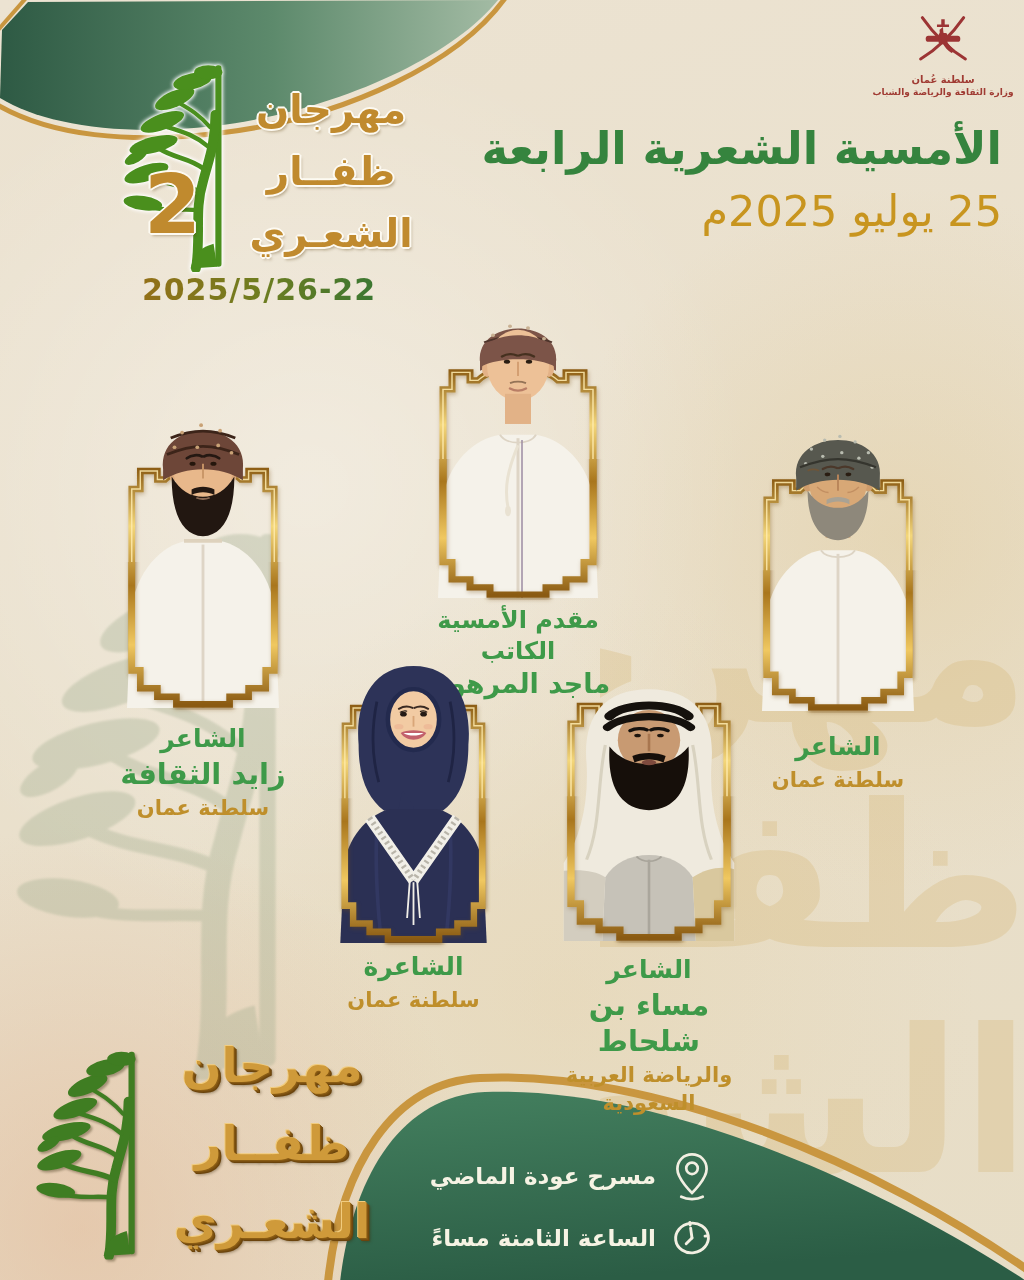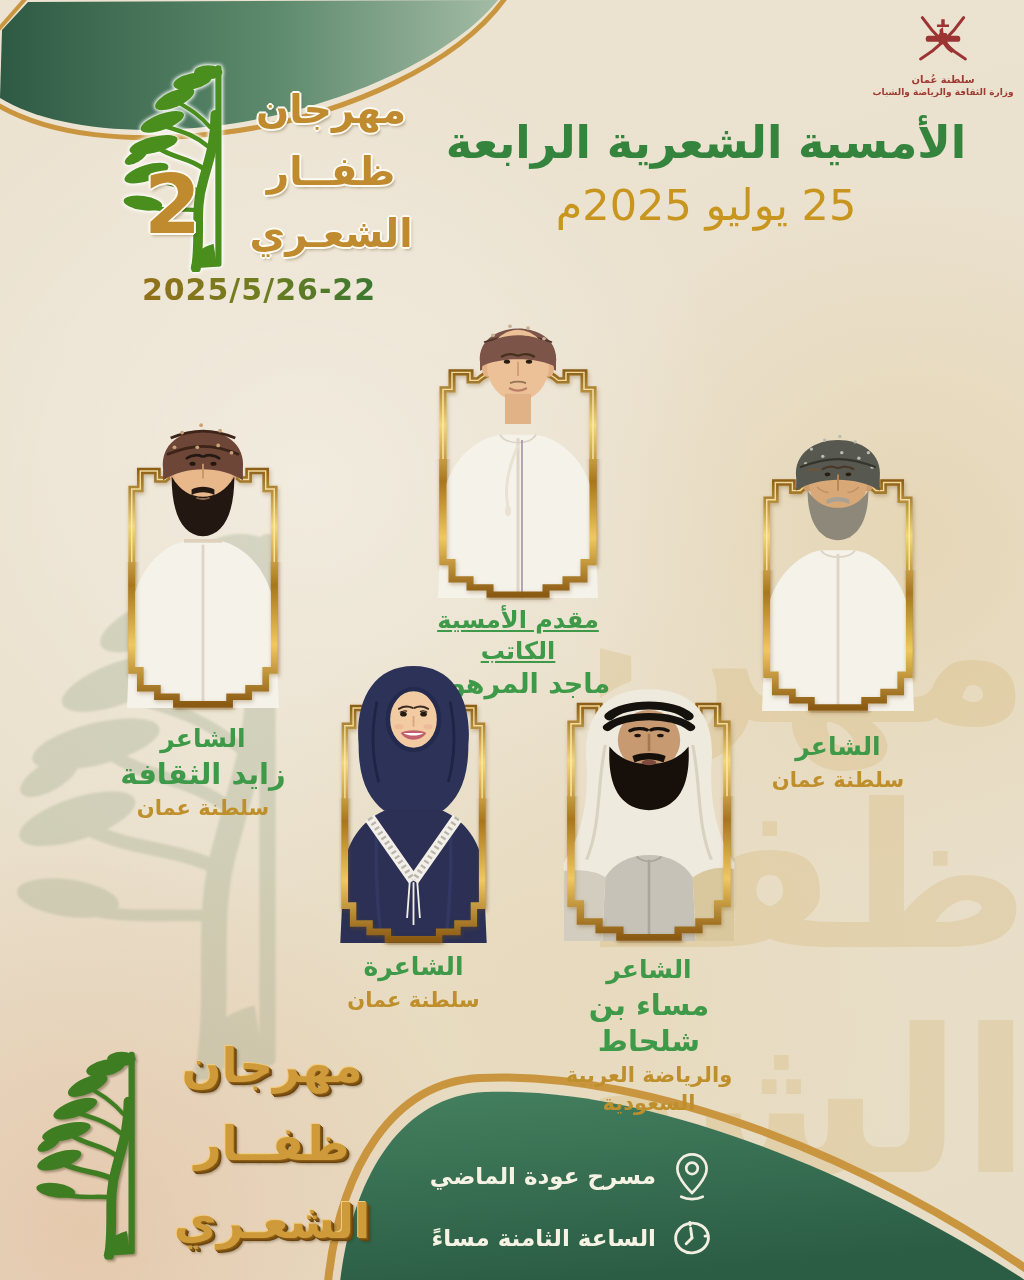--- a/index.html
+++ b/index.html
@@ -29,38 +29,38 @@
     filter:drop-shadow(0 0 2px #ffffff) drop-shadow(0 0 1px #ffffff);}
   .top-logo .lines{position:absolute;left:158px;top:28px;width:170px;text-align:center;direction:rtl;}
   .top-logo .lines div{height:62px;font-size:39px;font-weight:bold;line-height:60px;}
   .edition{position:absolute;left:56px;top:112px;font-size:82px;font-weight:bold;line-height:1;}
   .gold-outline{color:#c08a2e;text-shadow:-2px 0 0 #fdfaf2,2px 0 0 #fdfaf2,0 -2px 0 #fdfaf2,0 2px 0 #fdfaf2,
     -1px -1px 0 #fdfaf2,1px 1px 0 #fdfaf2,1px -1px 0 #fdfaf2,-1px 1px 0 #fdfaf2,2px 3px 3px rgba(90,60,10,.35);}
   .dates{position:absolute;left:26px;top:220px;width:290px;text-align:center;font-size:30px;font-weight:bold;
     direction:ltr;letter-spacing:1px;background:linear-gradient(90deg,#9c6d16,#6f7d20,#2e7636);
     -webkit-background-clip:text;background-clip:text;color:transparent;}
   
-  .main-title{position:absolute;left:410px;top:114px;width:592px;text-align:center;direction:rtl;z-index:2;}
+  .main-title{position:absolute;left:410px;top:120px;width:592px;text-align:right;direction:rtl;z-index:2;}
   .main-title .t1{font-size:45px;font-weight:bold;color:#35843e;line-height:1.3;}
   .main-title .t2{font-size:43px;font-weight:normal;color:#c8951f;line-height:1.25;margin-top:6px;}
   
   .card{position:absolute;z-index:2;}
   .frame{position:absolute;filter:drop-shadow(1px 2px 2px rgba(120,80,20,.35));}
   .frame.low{clip-path:inset(42% 0 0 0);z-index:3;}
   .frame.full{z-index:1;}
   .person{position:absolute;left:10px;top:0;z-index:2;}
   .caption{position:absolute;left:0;right:0;text-align:center;direction:rtl;z-index:4;}
   .role{font-size:25px;color:#3e9a49;font-weight:bold;line-height:1.3;}
   .name{font-size:29px;color:#3e9a49;font-weight:bold;line-height:1.25;}
   .country{font-size:21px;color:#bf8f2b;font-weight:bold;line-height:1.35;margin-top:2px;}
   .cardA{left:408px;top:305px;width:220px;height:380px;}
   .cardA .frame{left:10px;top:52px;width:200px;height:243px;}
   .cardA .person{width:200px;height:293px;}
   .cardA .caption{top:300px;}
-  .cardA .role{font-size:24px;text-decoration:underline;} .cardA .name{font-size:27px;}
+  .cardA .role{font-size:24px;} .cardA .name{font-size:27px;}
   .cardB{left:98px;top:405px;width:210px;height:440px;}
   .cardB .frame{left:10px;top:50px;width:190px;height:255px;}
   .cardB .person{width:190px;height:303px;}
   .cardB .caption{top:318px;}
   .cardC{left:733px;top:413px;width:210px;height:432px;}
   .cardC .frame{left:10px;top:54px;width:190px;height:246px;}
   .cardC .person{width:190px;height:298px;}
   .cardC .caption{top:318px;}
   .cardD{left:312px;top:648px;width:203px;height:420px;}
   .cardD .frame{left:10px;top:44px;width:183px;height:253px;}

